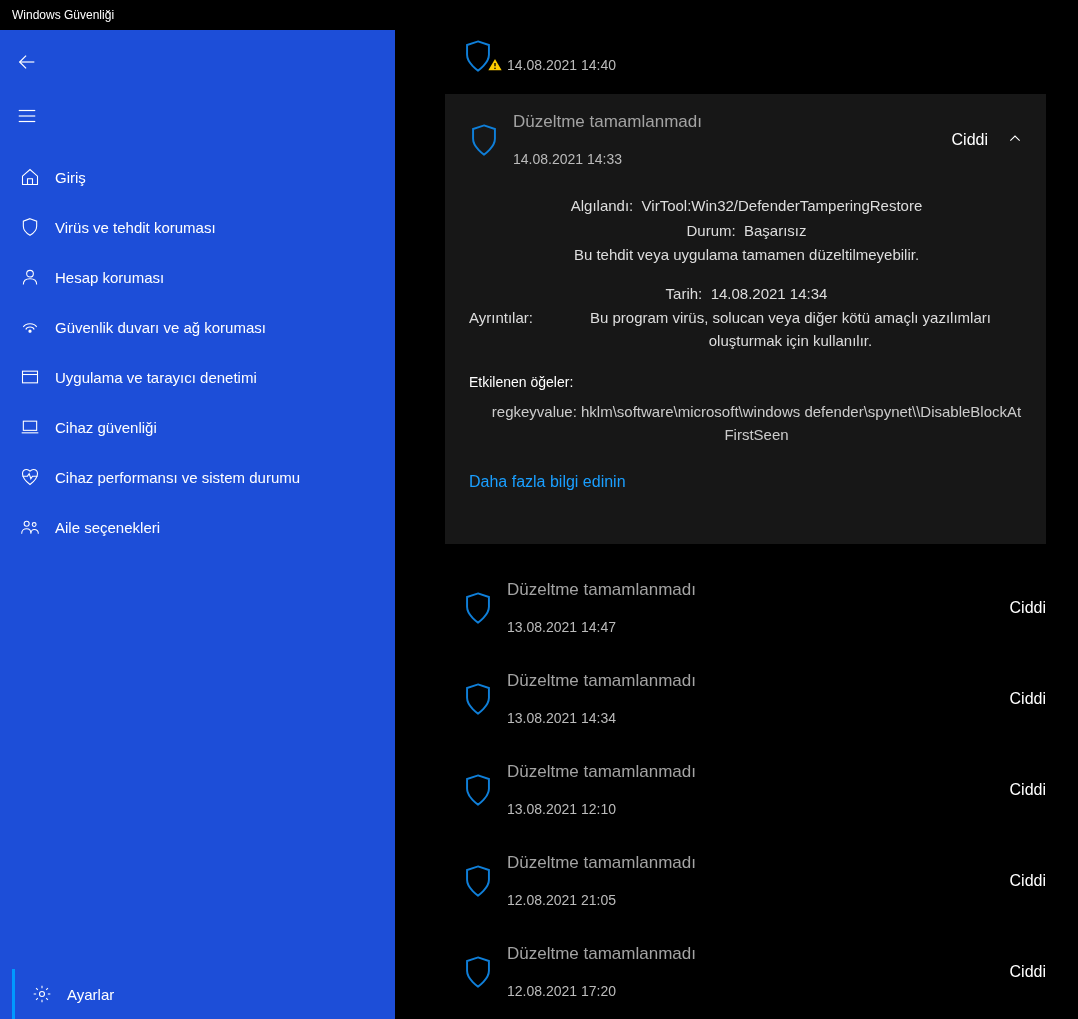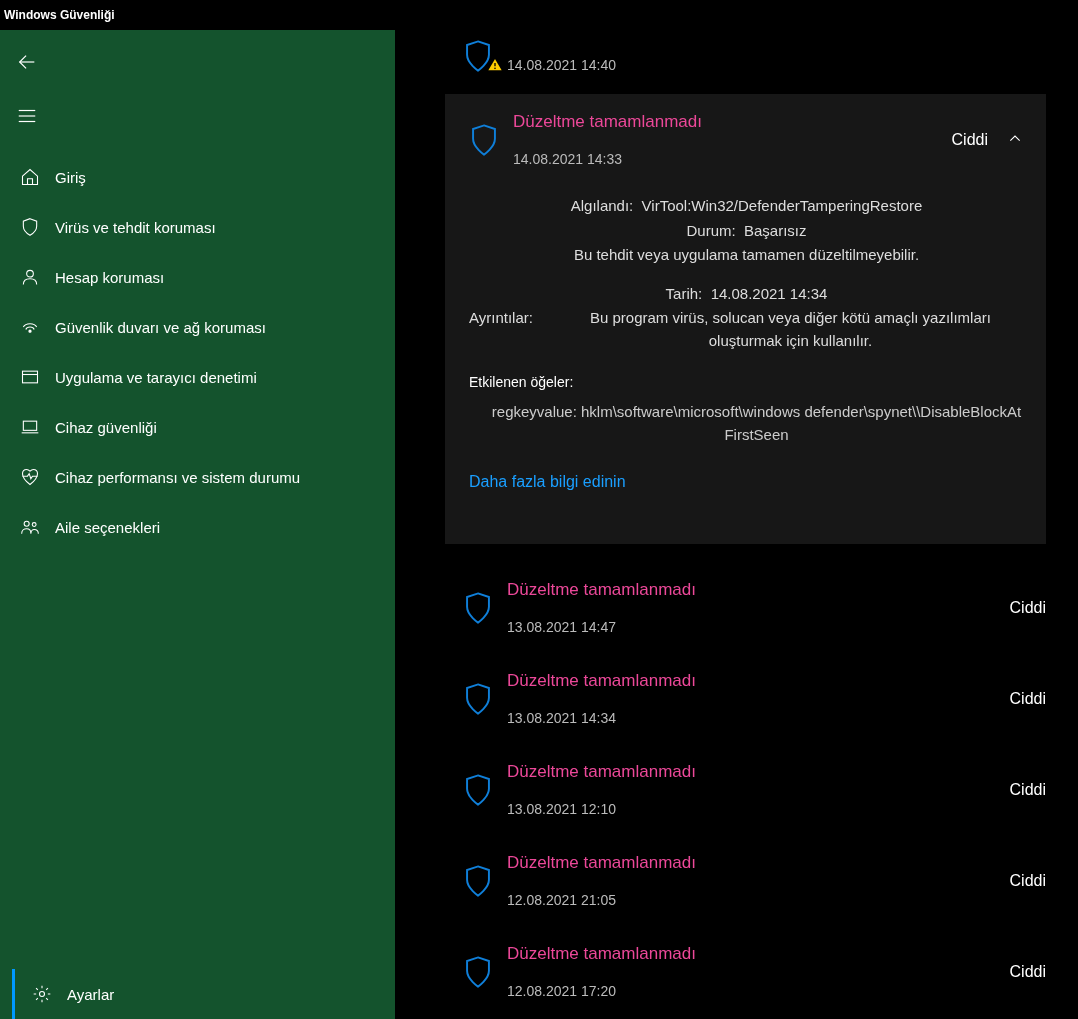--- a/index.html
+++ b/index.html
@@ -12,34 +12,33 @@
     color: #fff;
     overflow: hidden;
     display: flex;
     flex-direction: column;
   }
   .titlebar {
     height: 30px;
     background: #000;
     display: flex;
     align-items: center;
-    padding-left: 4px;
+    padding-left: 12px;
     font-size: 12px;
     color: #fff;
-    font-weight: bold;
   }
   .main {
     flex: 1;
     display: flex;
     min-height: 0;
   }
   
   .sidebar {
     width: 395px;
-    background: #14532d;
+    background: #1d4ed8;
     display: flex;
     flex-direction: column;
     position: relative;
   }
   .sidebar-top {
     padding-top: 10px;
   }
   .sidebar-iconbtn {
     width: 48px;
     height: 48px;
@@ -99,21 +98,21 @@
     align-items: center;
     justify-content: center;
     position: relative;
   }
   .threat-text {
     margin-left: 8px;
     flex: 1;
   }
   .threat-title {
     font-size: 17px;
-    color: #ec4899;
+    color: #a3a3a3;
   }
   .threat-date {
     font-size: 14px;
     color: #bbb;
     margin-top: 19px;
   }
   .threat-sev {
     font-size: 16px;
     color: #fff;
     white-space: nowrap;

